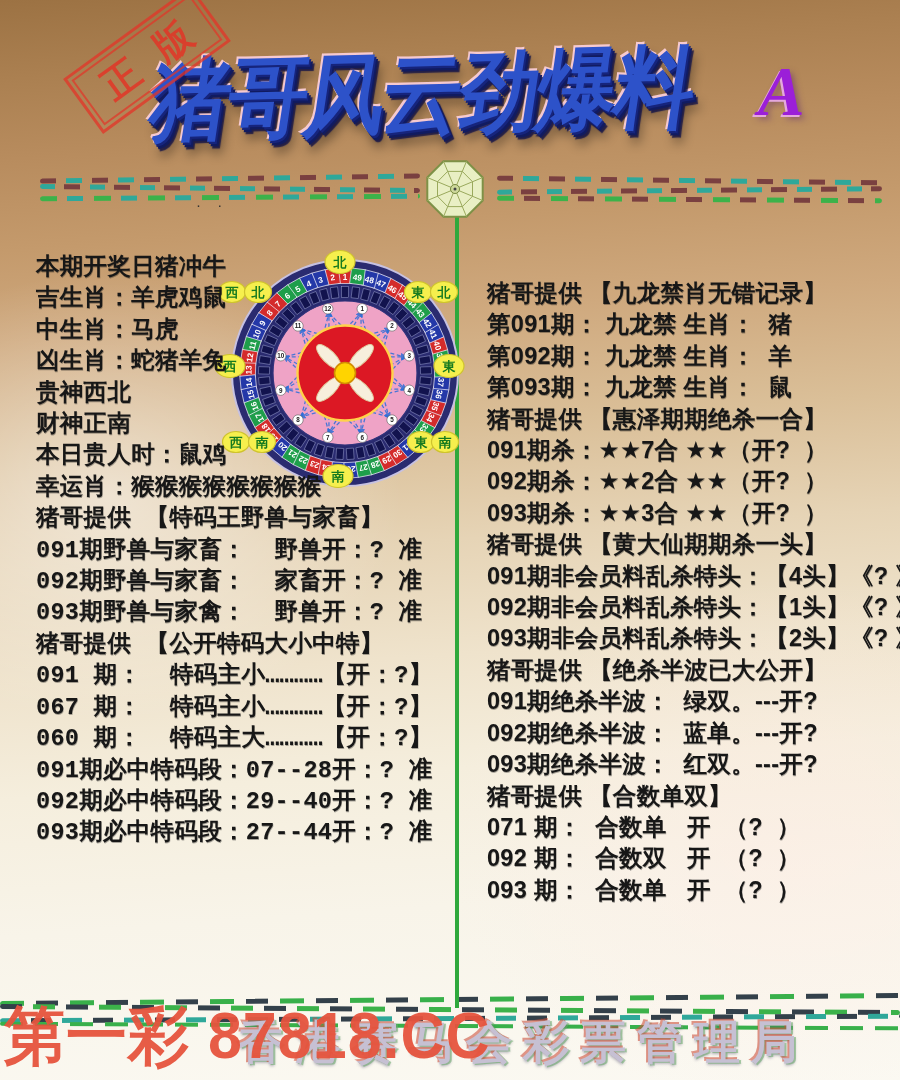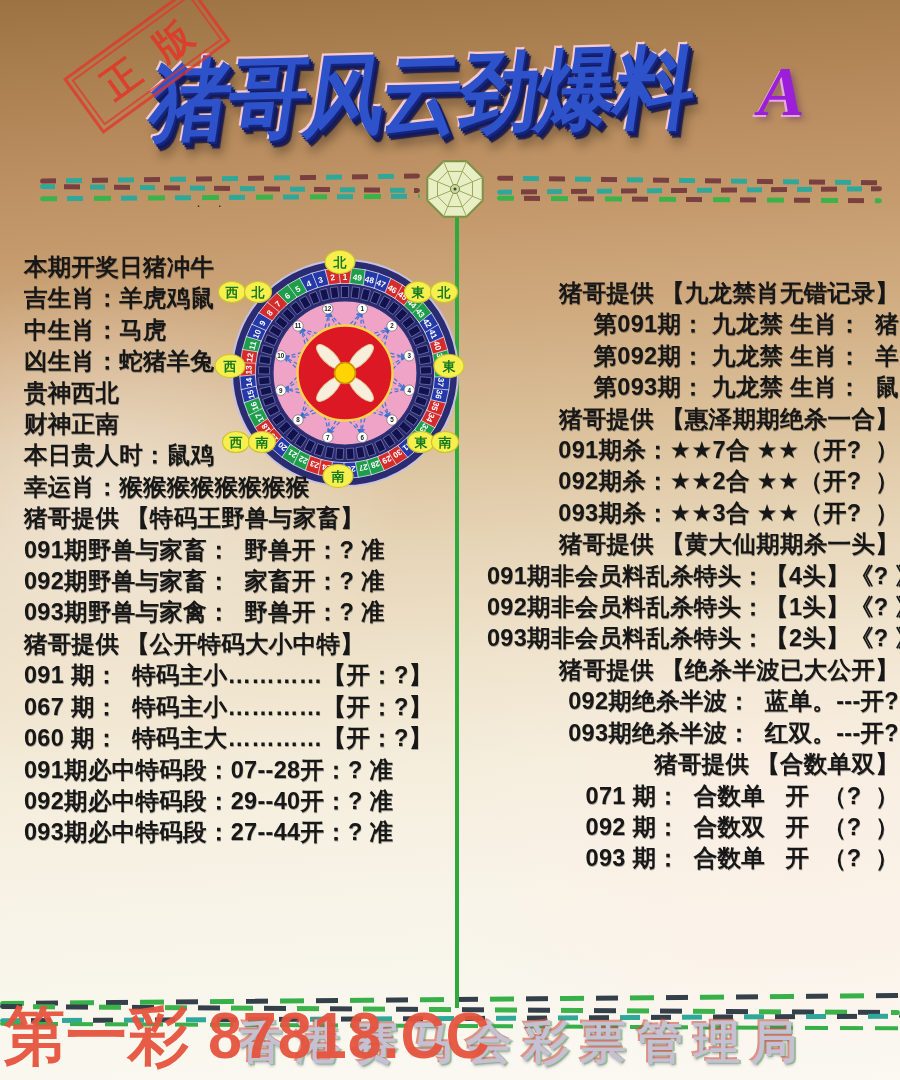--- a/index.html
+++ b/index.html
@@ -34,22 +34,22 @@
     text-shadow:-2px 2px 0 #e5a8dd,3px 4px 6px rgba(95,45,110,.55);
   }
   .speck{position:absolute;left:196px;top:196px;font-size:15px;color:#333;letter-spacing:6px;z-index:2;}
   
   .band-row{position:absolute;height:5px;border-radius:3px;z-index:1;}
   
   .vline{position:absolute;left:455px;top:212px;width:4px;height:796px;background:#2fa83c;z-index:1;}
   .vline-foot{position:absolute;left:455px;top:978px;width:4px;height:30px;background:#2fa83c;z-index:1;}
   
   .col{position:absolute;z-index:3;}
-  .col-left{left:24px;top:252px;width:432px;}
-  .col-right{left:487px;top:278px;width:412px;text-align:right;}
+  .col-left{left:36px;top:252px;width:432px;font-family:Liberation Mono, monospace;}
+  .col-right{left:487px;top:278px;width:412px;}
   .tline{
     font-size:23.5px;line-height:31.4px;font-weight:700;color:#171717;
     white-space:pre;letter-spacing:.3px;text-shadow:.5px .5px 0 rgba(20,20,20,.35);
   }
   
   #wheel-svg{position:absolute;left:205px;top:246px;z-index:2;}
   #medallion-svg{position:absolute;left:420px;top:157px;z-index:2;}
   
   .agency{
     position:absolute;left:238px;top:1012px;width:600px;z-index:2;
@@ -473,20 +473,21 @@
       <div class="tline">第093期： 九龙禁 生肖：  鼠</div>
       <div class="tline">猪哥提供 【惠泽期期绝杀一合】</div>
       <div class="tline">091期杀：★★7合 ★★（开?  ）</div>
       <div class="tline">092期杀：★★2合 ★★（开?  ）</div>
       <div class="tline">093期杀：★★3合 ★★（开?  ）</div>
       <div class="tline">猪哥提供 【黄大仙期期杀一头】</div>
       <div class="tline">091期非会员料乱杀特头：【4头】《? 》</div>
       <div class="tline">092期非会员料乱杀特头：【1头】《? 》</div>
       <div class="tline">093期非会员料乱杀特头：【2头】《? 》</div>
       <div class="tline">猪哥提供 【绝杀半波已大公开】</div>
+      <div class="tline">091期绝杀半波：  绿双。---开?</div>
       <div class="tline">092期绝杀半波：  蓝单。---开?</div>
       <div class="tline">093期绝杀半波：  红双。---开?</div>
       <div class="tline">猪哥提供 【合数单双】</div>
       <div class="tline">071 期：  合数单   开  （?  ）</div>
       <div class="tline">092 期：  合数双   开  （?  ）</div>
       <div class="tline">093 期：  合数单   开  （?  ）</div>
     </div>
 
   <div>
     <div class="band-row" style="left:0;top:997px;width:900px;transform:rotate(-.5deg);background:repeating-linear-gradient(90deg,#38b04a 0 24px,transparent 24px 36px,#33404a 36px 58px,transparent 58px 70px);"></div>

